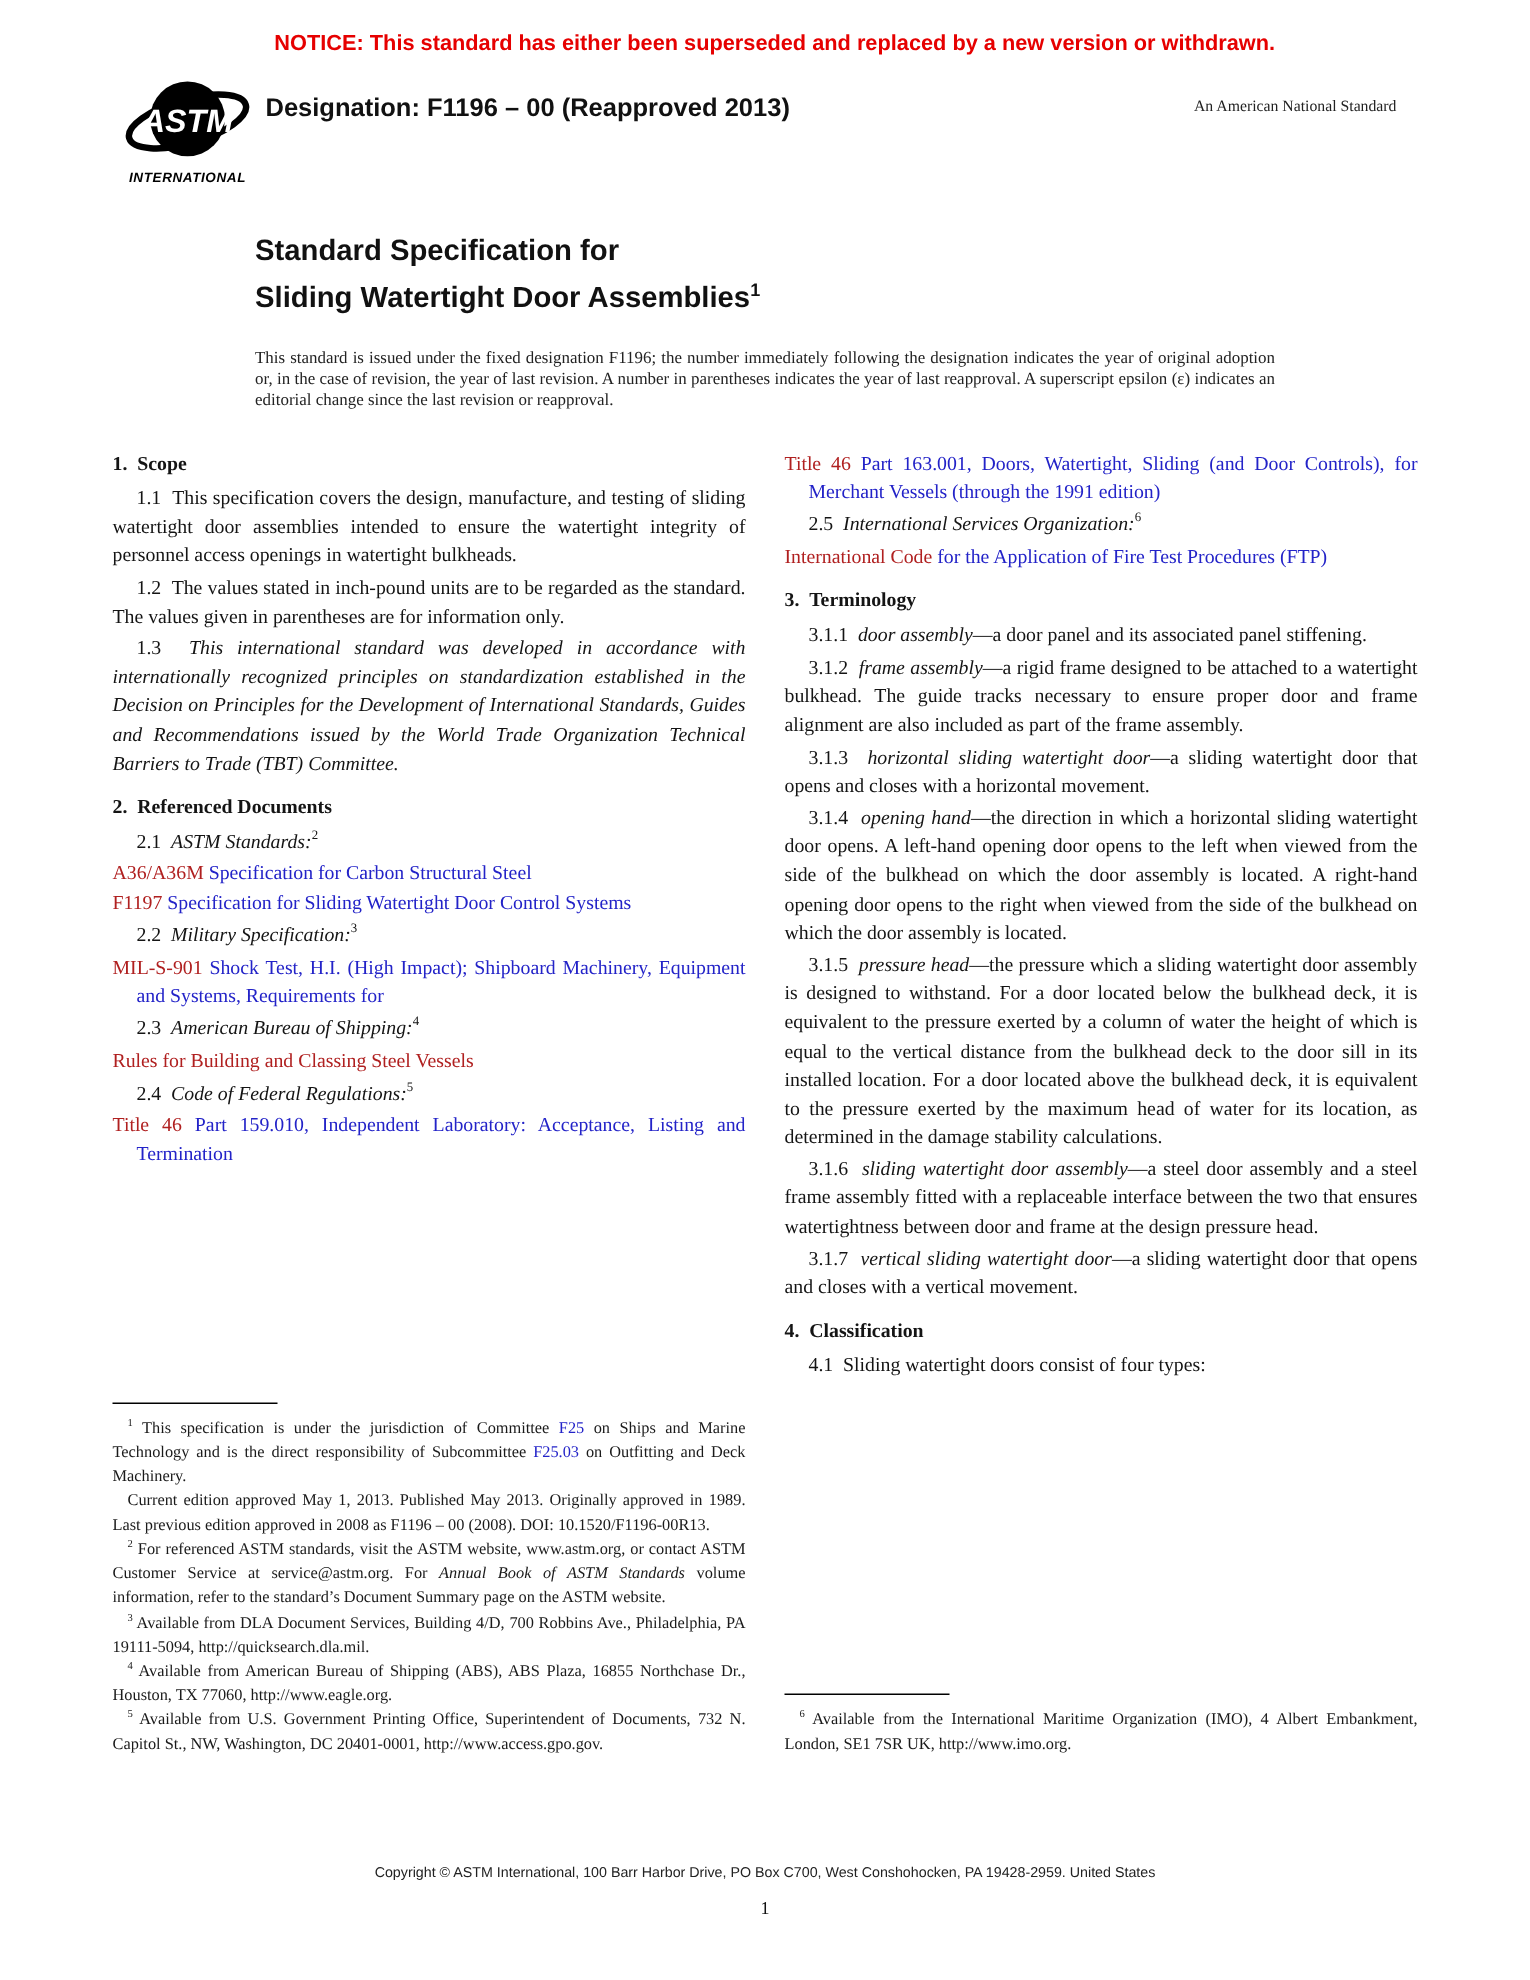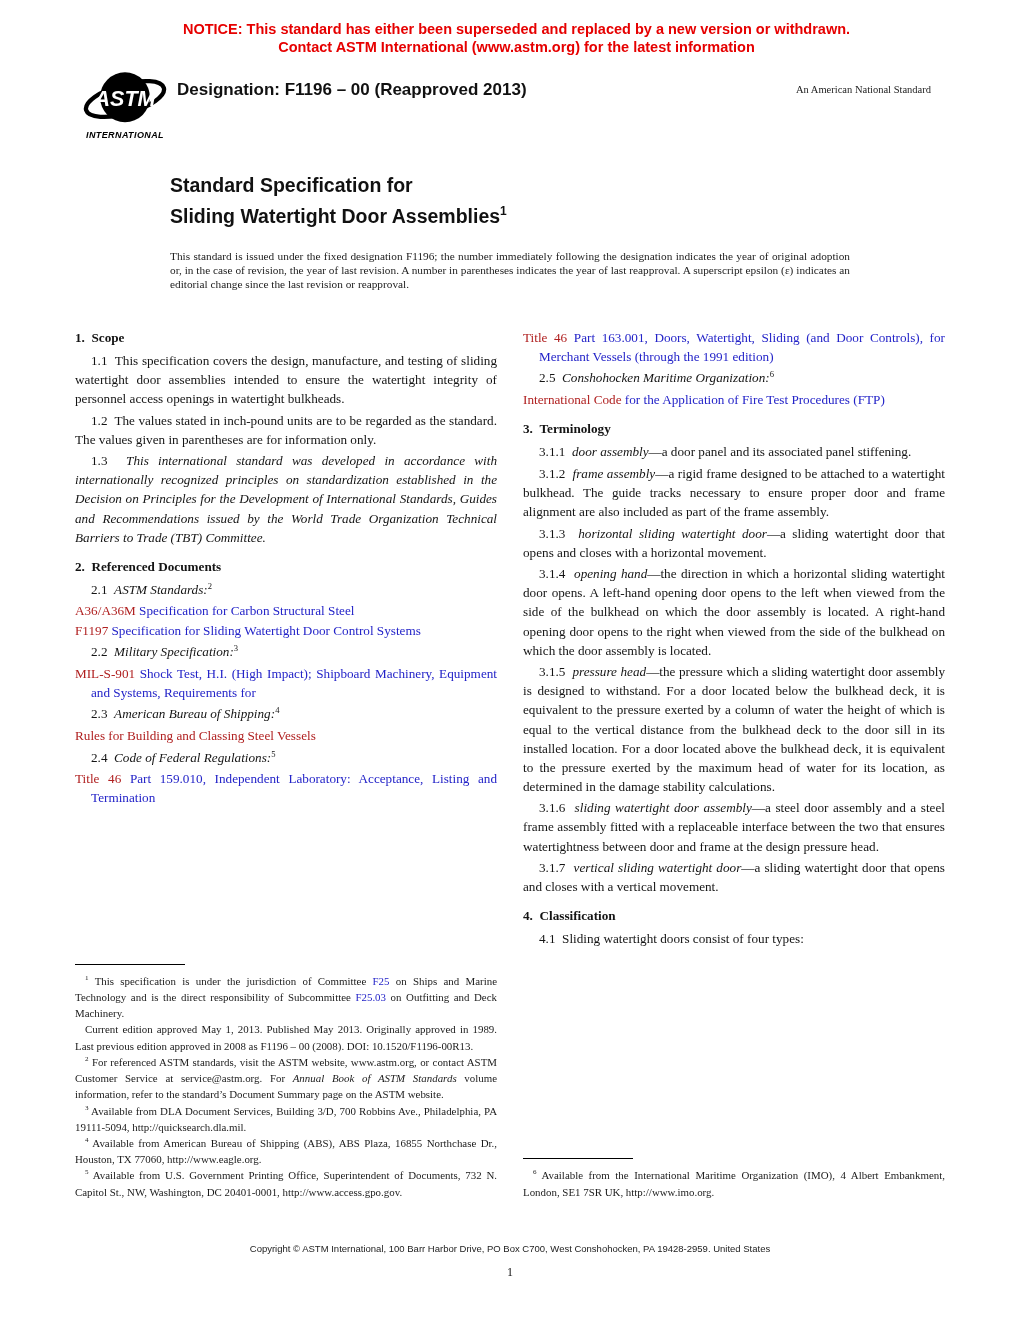--- a/index.html
+++ b/index.html
@@ -17,21 +17,21 @@
   .designation{position:absolute;left:102px;top:10px;font-family:"Liberation Sans",sans-serif;
                font-weight:bold;font-size:17px;color:#111;}
   .ansi{position:absolute;right:0;top:14px;font-size:10.5px;color:#222;text-align:right;}
   
   .titleblock{margin:16px 170px 0 170px;font-family:"Liberation Sans",sans-serif;
               font-weight:bold;font-size:19.5px;line-height:26px;color:#111;}
   .titleblock .sup1{font-size:12px;vertical-align:super;}
   
   .intro{margin:20px 170px 0 170px;font-size:11.3px;line-height:14.4px;text-align:justify;color:#222;}
   
-  .columns{display:flex;gap:26px;margin:36px 75px 0 75px;}
+  .columns{display:flex;gap:26px;margin:24px 75px 0 75px;}
   .col{width:422px;height:872px;display:flex;flex-direction:column;
        font-size:13.2px;line-height:19.1px;}
   .col .blocks{flex:0 0 auto;}
   .h{font-weight:bold;margin:10px 0 4px 0;}
   .blocks > .h:first-child{margin-top:0;}
   .p{text-align:justify;text-indent:16px;margin:2.5px 0;}
   .ref{text-align:justify;margin:0;padding-left:16px;text-indent:-16px;}
   .footnotes{margin-top:auto;font-size:10.9px;line-height:16.2px;color:#1a1a1a;}
   .fnrule{width:110px;border-top:1.2px solid #000;margin-bottom:8px;}
   .fn,.fnp{text-align:justify;text-indent:10px;margin:0;}
@@ -45,21 +45,20 @@
              font-family:"Liberation Sans",sans-serif;font-size:9.5px;color:#222;}
   .pagenum{position:absolute;bottom:40px;left:0;right:0;text-align:center;font-size:12px;color:#111;}
 </style>
 </head>
 <body>
 
 <div class="page">
 
   <div class="notice">
     <div>NOTICE: This standard has either been superseded and replaced by a new version or withdrawn.</div>
-    <div>Contact ASTM International (www.astm.org) for the latest information</div>
   </div>
 
   <div class="header-row">
     <div class="logo">
       <svg width="86" height="70" viewBox="0 0 100 80">
         <ellipse cx="50" cy="40" rx="47" ry="17" fill="none" stroke="#000" stroke-width="5" transform="rotate(-16 50 40)"></ellipse>
         <circle cx="50" cy="38" r="29" fill="#000"></circle>
         <text x="50" y="48" text-anchor="middle" font-family="Liberation Sans, sans-serif" font-weight="bold" font-style="italic" font-size="25" fill="#fff">ASTM</text>
       </svg>
       <div class="logo-sub">INTERNATIONAL</div>
@@ -92,30 +91,30 @@
           <div class="ref"><span class="red">Rules for Building and Classing Steel Vessels</span></div>
           <div class="p"><span>2.4&nbsp;&nbsp;</span><span class="i">Code of Federal Regulations:</span><sup class="sup">5</sup></div>
           <div class="ref"><span class="red">Title 46</span><span class="blue"> Part 159.010, Independent Laboratory: Acceptance, Listing and Termination</span></div>
         </div>
       <div class="footnotes">
         <div class="fnrule"></div>
         <div>
             <div class="fn"><sup class="sup">1</sup><span> This specification is under the jurisdiction of Committee </span><span class="blue">F25</span><span> on Ships and Marine Technology and is the direct responsibility of Subcommittee </span><span class="blue">F25.03</span><span> on Outfitting and Deck Machinery.</span></div>
             <div class="fnp"><span>Current edition approved May 1, 2013. Published May 2013. Originally approved in 1989. Last previous edition approved in 2008 as F1196 – 00 (2008). DOI: 10.1520/F1196-00R13.</span></div>
             <div class="fn"><sup class="sup">2</sup><span> For referenced ASTM standards, visit the ASTM website, www.astm.org, or contact ASTM Customer Service at service@astm.org. For </span><span class="i">Annual Book of ASTM Standards</span><span> volume information, refer to the standard’s Document Summary page on the ASTM website.</span></div>
-            <div class="fn"><sup class="sup">3</sup><span> Available from DLA Document Services, Building 3/D, 700 Robbins Ave., Philadelphia, PA 19111-5094, http://quicksearch.dla.mil.</span></div>
+            <div class="fn"><sup class="sup">3</sup><span> Available from DLA Document Services, Building 4/D, 700 Robbins Ave., Philadelphia, PA 19111-5094, http://quicksearch.dla.mil.</span></div>
             <div class="fn"><sup class="sup">4</sup><span> Available from American Bureau of Shipping (ABS), ABS Plaza, 16855 Northchase Dr., Houston, TX 77060, http://www.eagle.org.</span></div>
             <div class="fn"><sup class="sup">5</sup><span> Available from U.S. Government Printing Office, Superintendent of Documents, 732 N. Capitol St., NW, Washington, DC 20401-0001, http://www.access.gpo.gov.</span></div>
           </div>
       </div>
     </div>
     <div class="col">
       <div class="blocks">
           <div class="ref"><span class="red">Title 46</span><span class="blue"> Part 163.001, Doors, Watertight, Sliding (and Door Controls), for Merchant Vessels (through the 1991 edition)</span></div>
-          <div class="p"><span>2.5&nbsp;&nbsp;</span><span class="i">Conshohocken Maritime Organization:</span><sup class="sup">6</sup></div>
+          <div class="p"><span>2.5&nbsp;&nbsp;</span><span class="i">International Services Organization:</span><sup class="sup">6</sup></div>
           <div class="ref"><span class="red">International Code</span><span class="blue"> for the Application of Fire Test Procedures (FTP)</span></div>
           <div class="h"><span>3.&nbsp;&nbsp;Terminology</span></div>
           <div class="p"><span>3.1.1&nbsp;&nbsp;</span><span class="i">door assembly</span><span>—a door panel and its associated panel stiffening.</span></div>
           <div class="p"><span>3.1.2&nbsp;&nbsp;</span><span class="i">frame assembly</span><span>—a rigid frame designed to be attached to a watertight bulkhead. The guide tracks necessary to ensure proper door and frame alignment are also included as part of the frame assembly.</span></div>
           <div class="p"><span>3.1.3&nbsp;&nbsp;</span><span class="i">horizontal sliding watertight door</span><span>—a sliding watertight door that opens and closes with a horizontal movement.</span></div>
           <div class="p"><span>3.1.4&nbsp;&nbsp;</span><span class="i">opening hand</span><span>—the direction in which a horizontal sliding watertight door opens. A left-hand opening door opens to the left when viewed from the side of the bulkhead on which the door assembly is located. A right-hand opening door opens to the right when viewed from the side of the bulkhead on which the door assembly is located.</span></div>
           <div class="p"><span>3.1.5&nbsp;&nbsp;</span><span class="i">pressure head</span><span>—the pressure which a sliding watertight door assembly is designed to withstand. For a door located below the bulkhead deck, it is equivalent to the pressure exerted by a column of water the height of which is equal to the vertical distance from the bulkhead deck to the door sill in its installed location. For a door located above the bulkhead deck, it is equivalent to the pressure exerted by the maximum head of water for its location, as determined in the damage stability calculations.</span></div>
           <div class="p"><span>3.1.6&nbsp;&nbsp;</span><span class="i">sliding watertight door assembly</span><span>—a steel door assembly and a steel frame assembly fitted with a replaceable interface between the two that ensures watertightness between door and frame at the design pressure head.</span></div>
           <div class="p"><span>3.1.7&nbsp;&nbsp;</span><span class="i">vertical sliding watertight door</span><span>—a sliding watertight door that opens and closes with a vertical movement.</span></div>
           <div class="h"><span>4.&nbsp;&nbsp;Classification</span></div>

